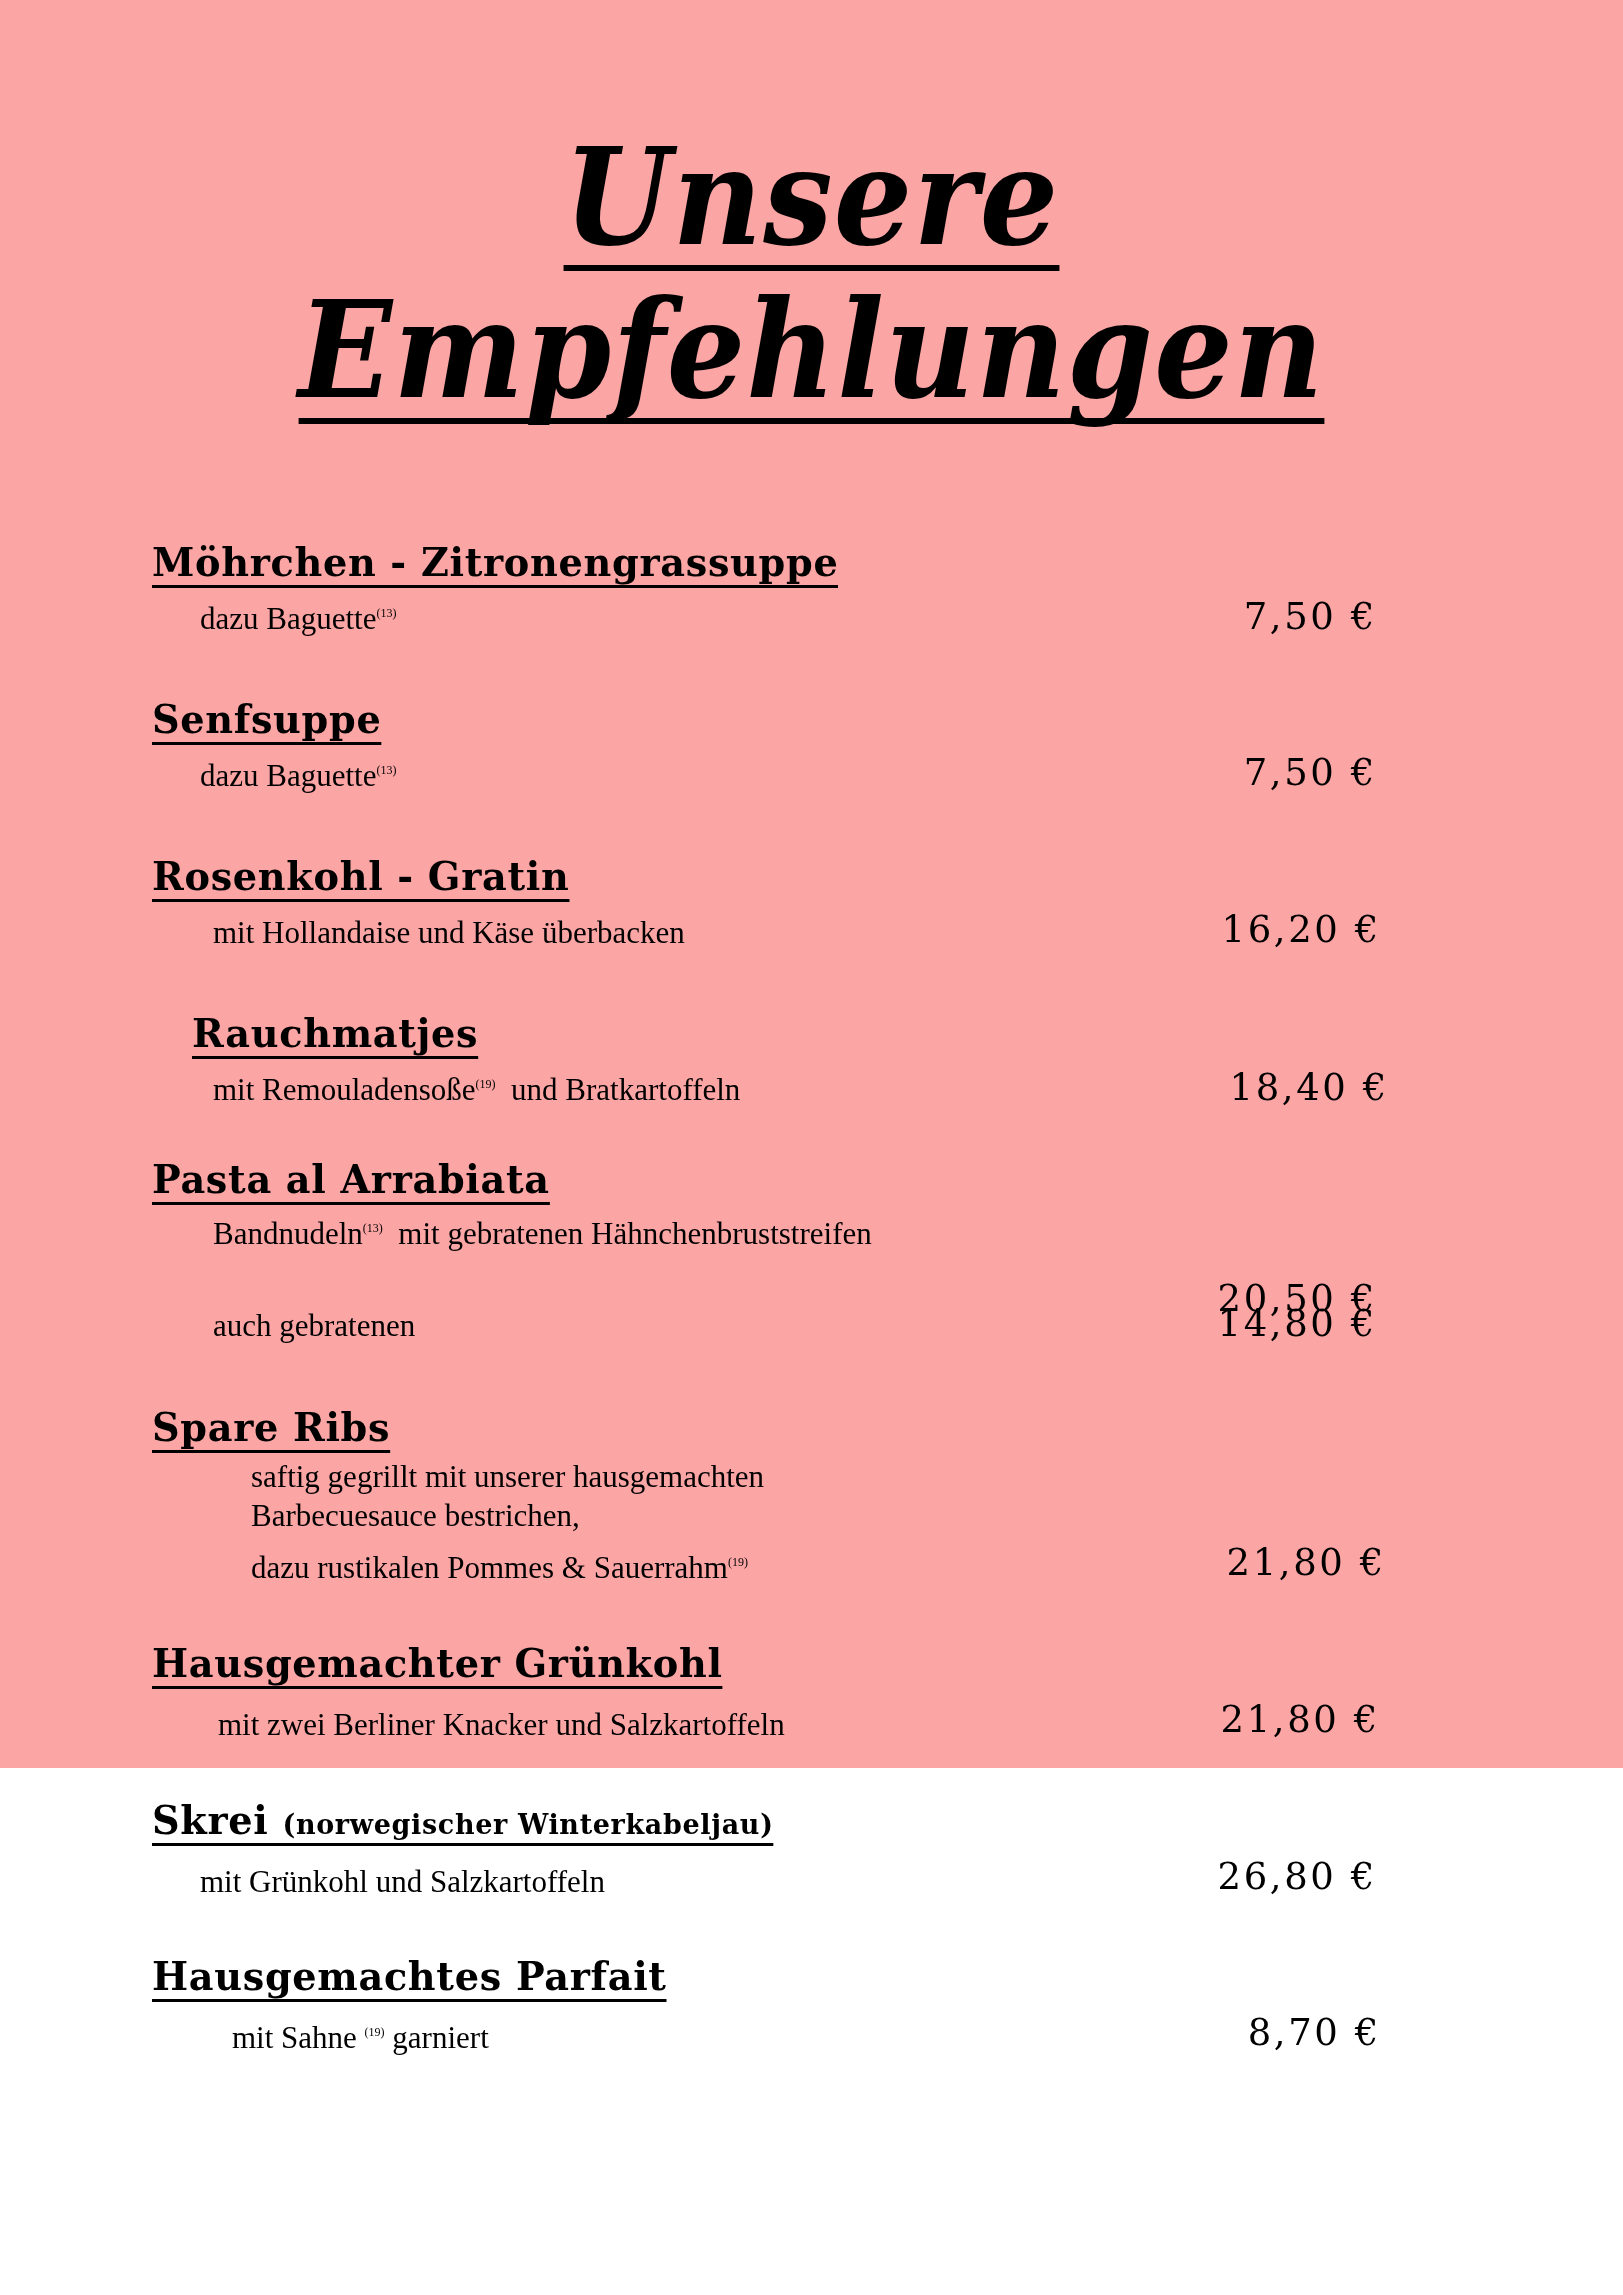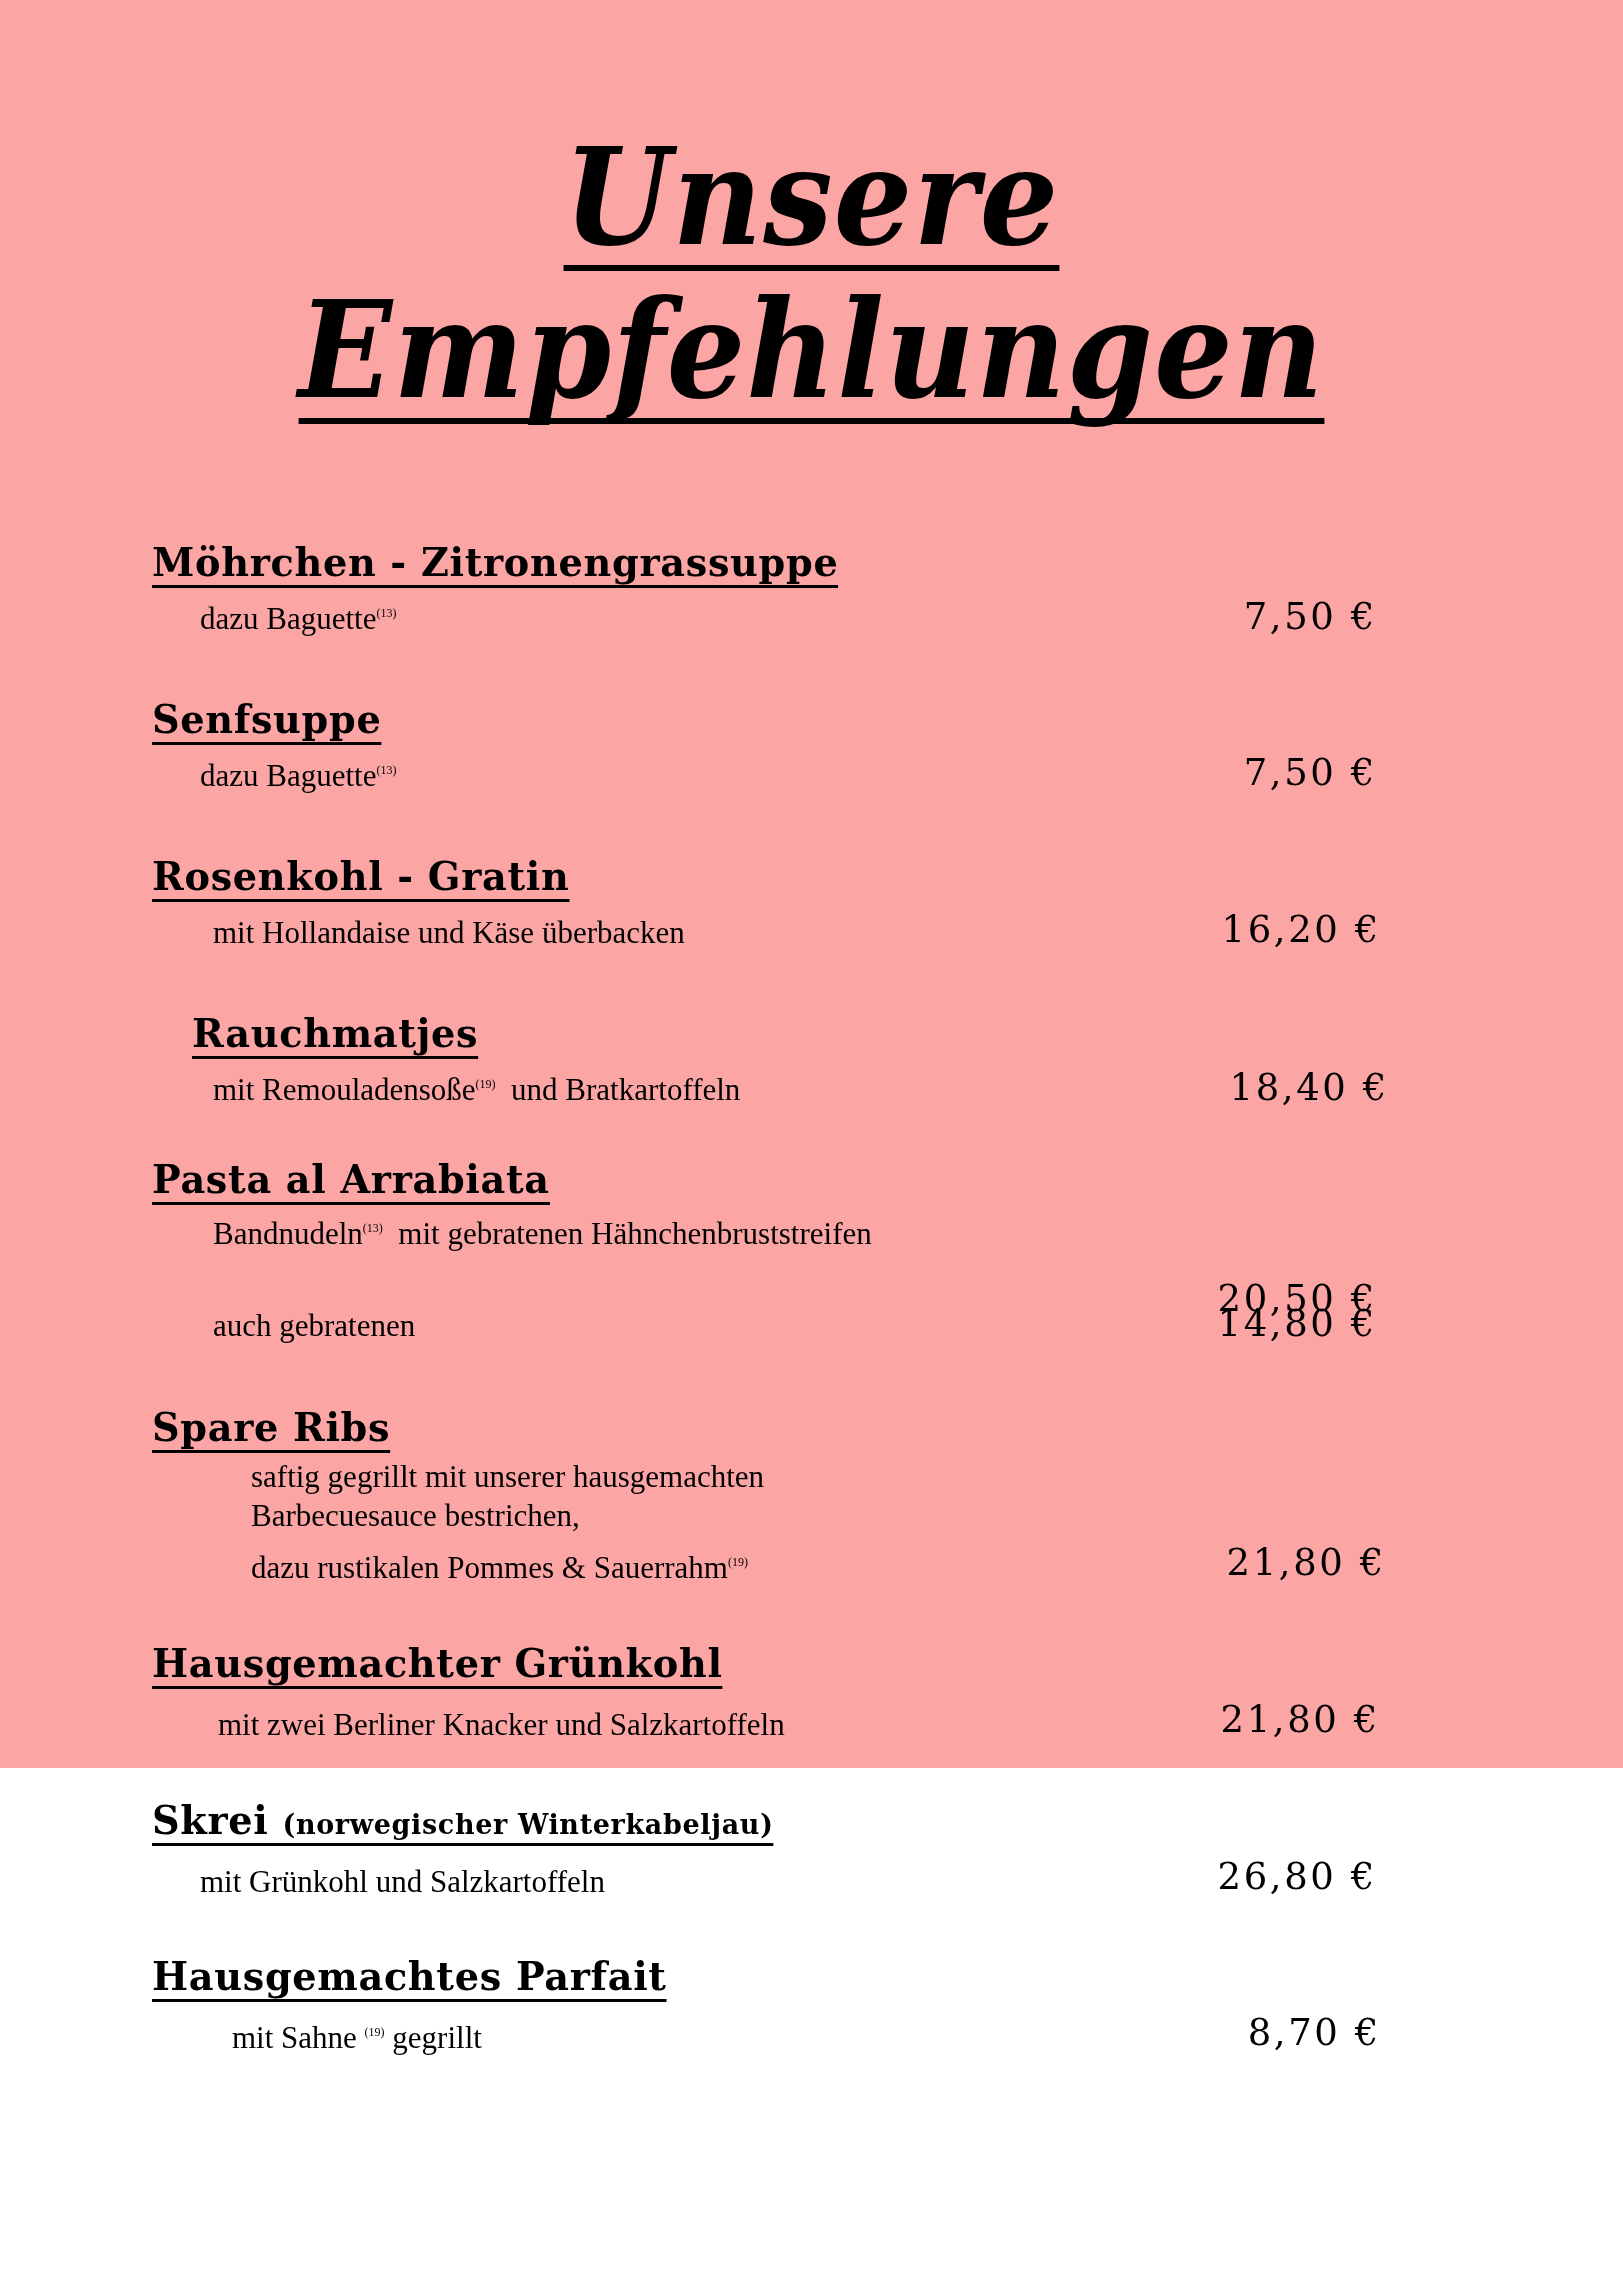--- a/index.html
+++ b/index.html
@@ -146,17 +146,17 @@
 
   <div class="item" style="top:1801px;">
     <div class="heading"><span>Skrei</span> <span class="sub">(norwegischer Winterkabeljau)</span></div>
   </div>
   <div class="desc" style="left:200px; top:1866px;"><span>mit Grünkohl und Salzkartoffeln</span></div>
   <div class="price" style="right:246px; top:1858px;">26,80 €</div>
 
   <div class="item" style="top:1957px;">
     <div class="heading">Hausgemachtes Parfait</div>
   </div>
-  <div class="desc" style="left:232px; top:2022px;"><span style="white-space:pre">mit Sahne </span><sup>(19)</sup><span style="white-space:pre"> gegrillt</span></div>
+  <div class="desc" style="left:232px; top:2022px;"><span style="white-space:pre">mit Sahne </span><sup>(19)</sup><span style="white-space:pre"> garniert</span></div>
   <div class="price" style="right:242px; top:2014px;">8,70 €</div>
 
 </div>
 
 
 </body></html>

